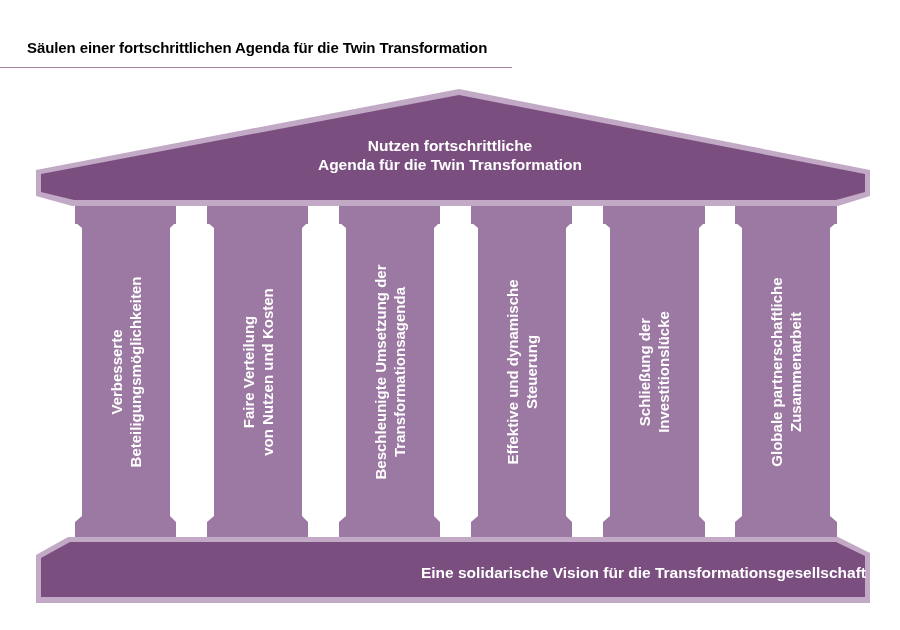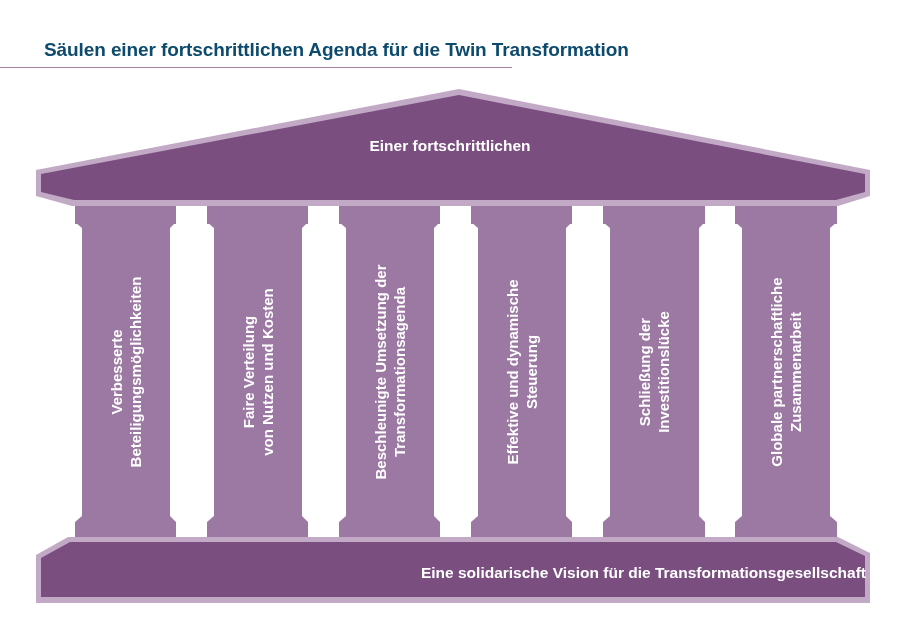--- a/index.html
+++ b/index.html
@@ -1,19 +1,19 @@
 <!DOCTYPE html>
 <html><head>
 <meta charset="utf-8">
 <style>
   html, body { margin: 0; padding: 0; background: #ffffff; }
   body { width: 900px; height: 630px; position: relative; overflow: hidden;
          font-family: "Liberation Sans", sans-serif; }
-  .title { position: absolute; left: 44px; top: 39px; font-size: 19px; font-weight: bold;
-           color: #0c4a6e; letter-spacing: -0.1px; }
+  .title { position: absolute; left: 27px; top: 39px; font-size: 15px; font-weight: bold;
+           color: #000000; letter-spacing: -0.1px; }
   .title-rule { position: absolute; left: 0; top: 67px; width: 512px; height: 1px; background: #a782a5; }
   svg.temple { position: absolute; left: 0; top: 0; }
   .roof-text { position: absolute; left: 200px; width: 500px; top: 136px; text-align: center;
                color: #fff; font-weight: bold; font-size: 15.5px; line-height: 19px; }
   .base-text { position: absolute; left: 40px; width: 826px; top: 563px; text-align: right;
                color: #fff; font-weight: bold; font-size: 15.5px; line-height: 19px; }
   .col-label { position: absolute; width: 300px; height: 44px; display: flex; flex-direction: column;
                justify-content: center; align-items: center; color: #fff; font-weight: bold;
                font-size: 15px; line-height: 19px; text-align: center; white-space: nowrap;
                transform: translate(-50%, -50%) rotate(-90deg); }
@@ -58,21 +58,22 @@
     <polygon points="459,95 865,174 865,192 836,200 74,200 41,192 41,174" fill="#7a4f80"></polygon>
   </g>
 
   <g>
     <polygon points="68,537 838,537 870,553 870,603 36,603 36,555" fill="#c2a9c6"></polygon>
     <polygon points="70,542 836,542 865,556 865,597 41,597 41,558" fill="#7a4f80"></polygon>
   </g>
 </svg>
 
 <div class="roof-text">
-  <div>Einer fortschrittlichen</div>
+  <div>Nutzen fortschrittliche</div>
+  <div>Agenda für die Twin Transformation</div>
 </div>
 
 <div class="col-label" style="left:126px; top:372px;">
   <div>Verbesserte</div>
   <div>Beteiligungsmöglichkeiten</div>
 </div>
 <div class="col-label" style="left:258px; top:372px;">
   <div>Faire Verteilung</div>
   <div>von Nutzen und Kosten</div>
 </div>

